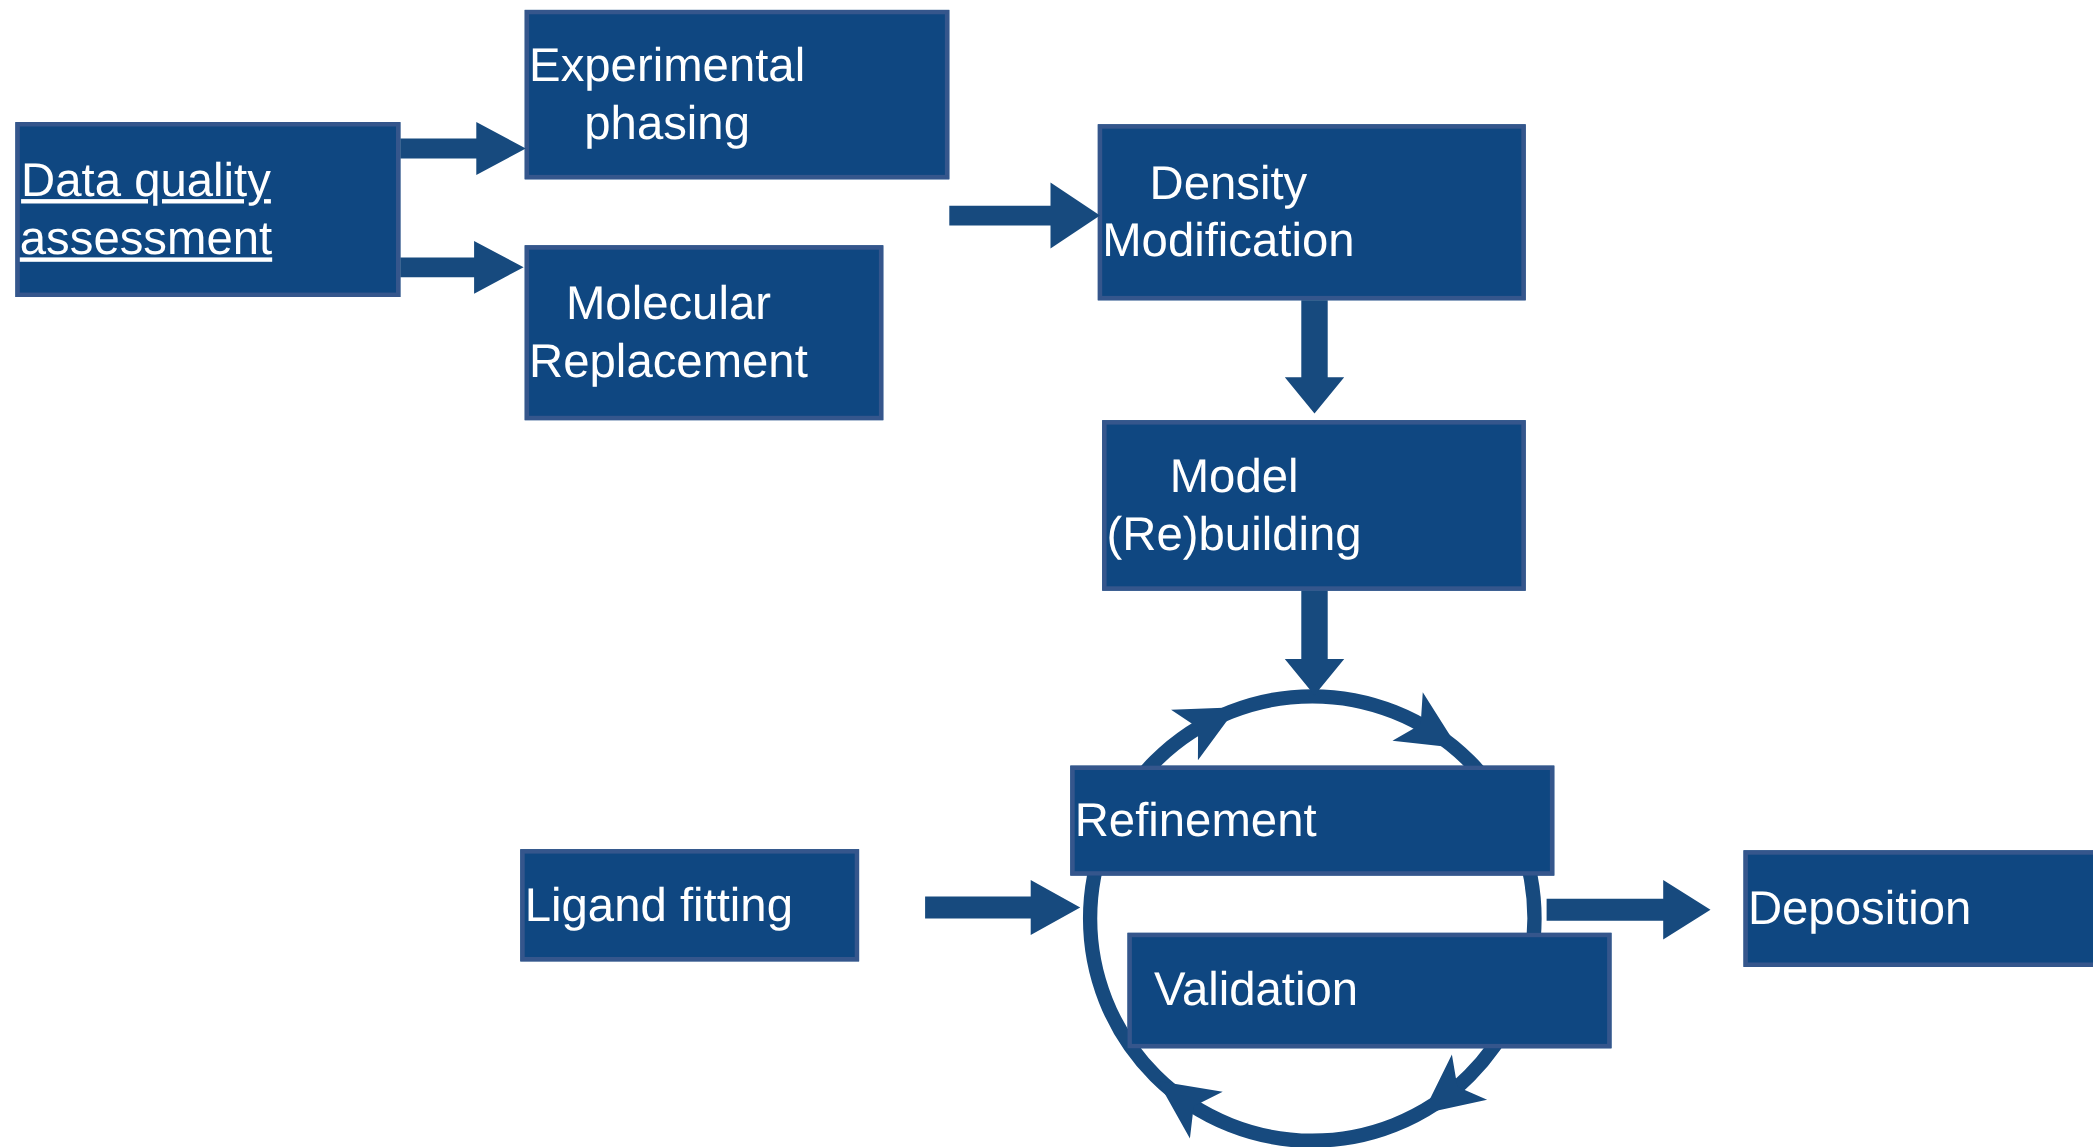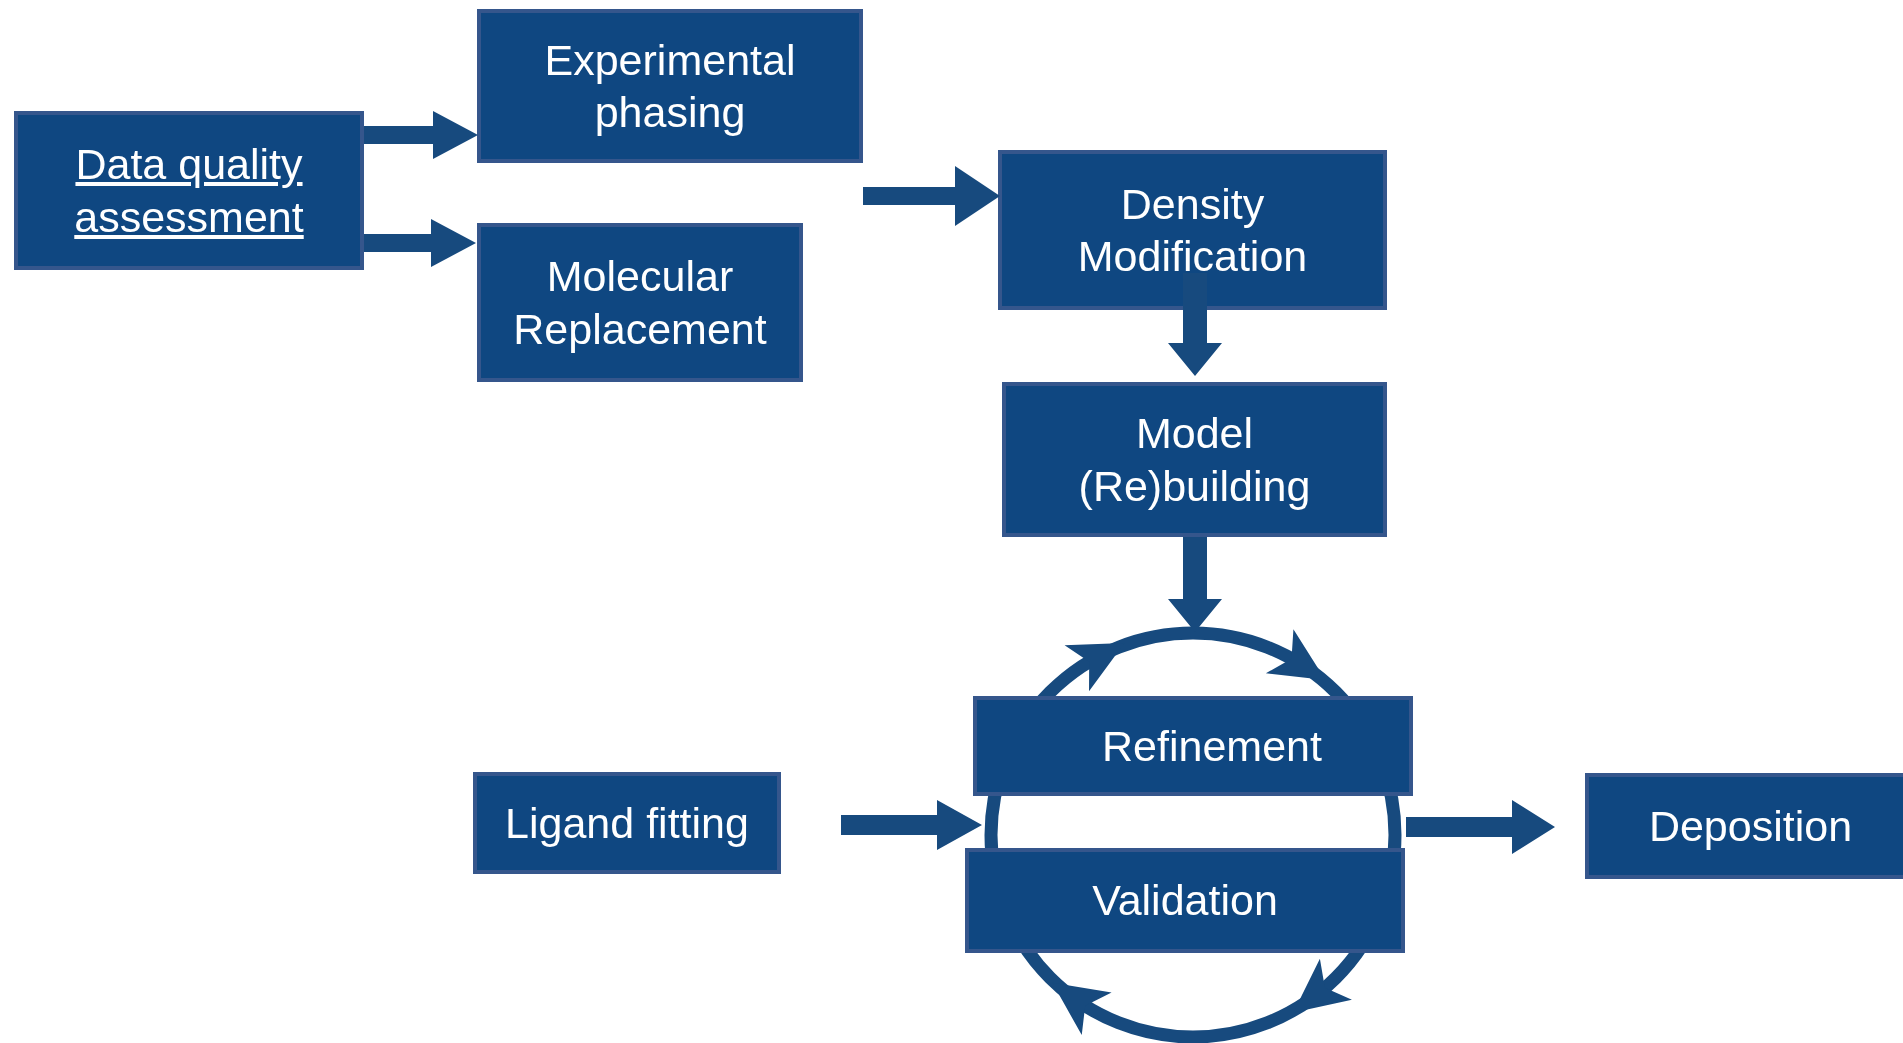--- a/index.html
+++ b/index.html
@@ -15,21 +15,21 @@
   .arrow-layer{z-index:3;}
   .node{
     position:absolute;
     z-index:2;
     box-sizing:border-box;
     background:#0F4781;
     border:4px solid #35568C;
     color:#ffffff;
     display:flex;
     align-items:center;
-    justify-content:center;
+    justify-content:flex-start;
     text-align:center;
     font-size:43px;
     line-height:1.22;
     white-space:pre-line;
   }
 </style>
 </head>
 <body>
 
 <div id="canvas">
@@ -51,35 +51,35 @@
   <div class="node" style="left:477px;top:9px;width:386px;height:154px;">
     <span>Experimental
 phasing</span>
   </div>
 
   <div class="node" style="left:477px;top:223px;width:326px;height:159px;">
     <span>Molecular
 Replacement</span>
   </div>
 
-  <div class="node" style="left:998px;top:113px;width:389px;height:160px;margin-top:37px;">
+  <div class="node" style="left:998px;top:113px;width:389px;height:160px;">
     <span>Density
 Modification</span>
   </div>
 
   <div class="node" style="left:1002px;top:382px;width:385px;height:155px;">
     <span>Model
 (Re)building</span>
   </div>
 
-  <div class="node" style="left:973px;top:696px;width:440px;height:100px;padding-left:38px;">
+  <div class="node" style="left:973px;top:696px;width:440px;height:100px;">
     <span>Refinement</span>
   </div>
 
-  <div class="node" style="left:965px;top:848px;width:440px;height:105px;">
+  <div class="node" style="left:1025px;top:848px;width:440px;height:105px;padding-left:20px;">
     <span>Validation</span>
   </div>
 
   <div class="node" style="left:473px;top:772px;width:308px;height:102px;">
     <span>Ligand fitting</span>
   </div>
 
   <div class="node" style="left:1557px;top:773px;width:331px;height:106px;margin-left:28px;">
     <span>Deposition</span>
   </div>

